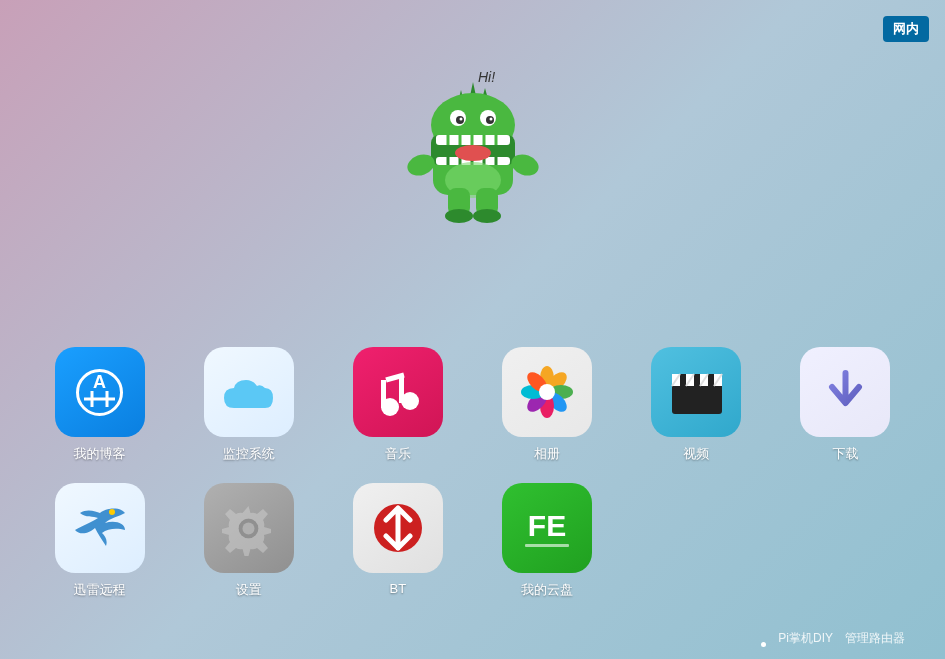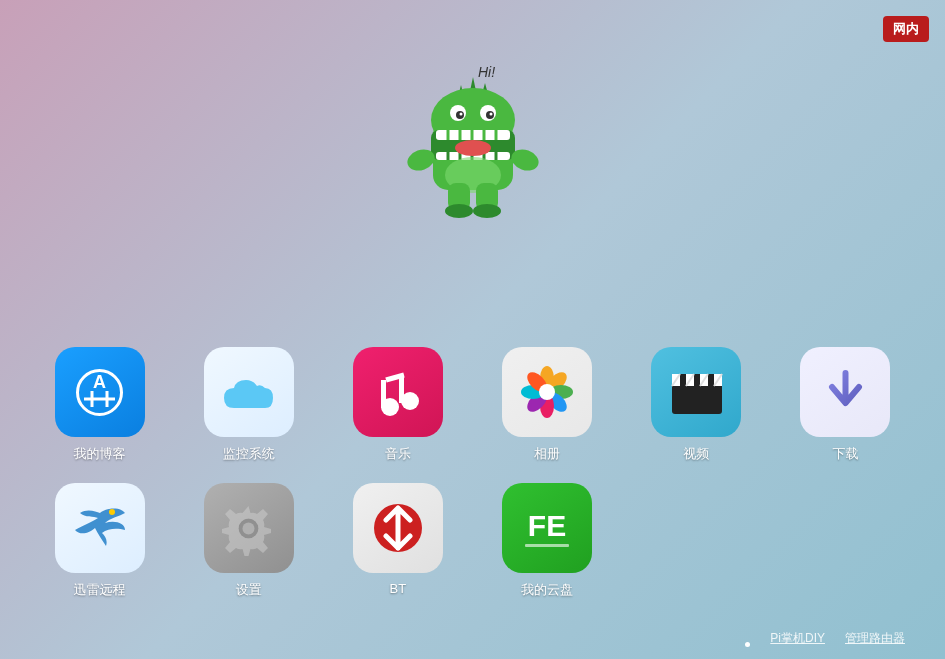--- a/index.html
+++ b/index.html
@@ -10,38 +10,38 @@
       overflow: hidden;
       font-family: -apple-system, 'PingFang SC', 'Helvetica Neue', sans-serif;
       background: linear-gradient(135deg, #c8a0b8 0%, #b0c8d8 50%, #90c0d0 100%);
       position: relative;
     }
 
     .network-badge {
       position: absolute;
       top: 16px;
       right: 16px;
-      background: #b91c1c;
+      background: #0369a1;
       color: white;
       font-size: 13px;
       font-weight: bold;
       padding: 4px 10px;
       border-radius: 4px;
       z-index: 10;
     }
 
     .mascot-container {
       position: absolute;
-      top: 50px;
+      top: 60px;
       left: 50%;
       transform: translateX(-50%);
       width: 150px;
       height: 180px;
       display: flex;
-      align-items: center;
+      align-items: flex-start;
       justify-content: center;
     }
 
     
     .mascot-svg {
       width: 140px;
       height: 170px;
     }
 
     .apps-container {
@@ -146,22 +146,21 @@
     }
 
     .footer-text {
       position: absolute;
       bottom: 12px;
       right: 40px;
       color: rgba(255,255,255,0.85);
       font-size: 12px;
       display: flex;
       align-items: flex-end;
-      gap: 20px;
-      text-decoration: underline;
+      gap: 12px;
     }
     .footer-dot {
       width: 5px;
       height: 5px;
       background: white;
       border-radius: 50%;
     }
   </style>
 </head>
 <body>

